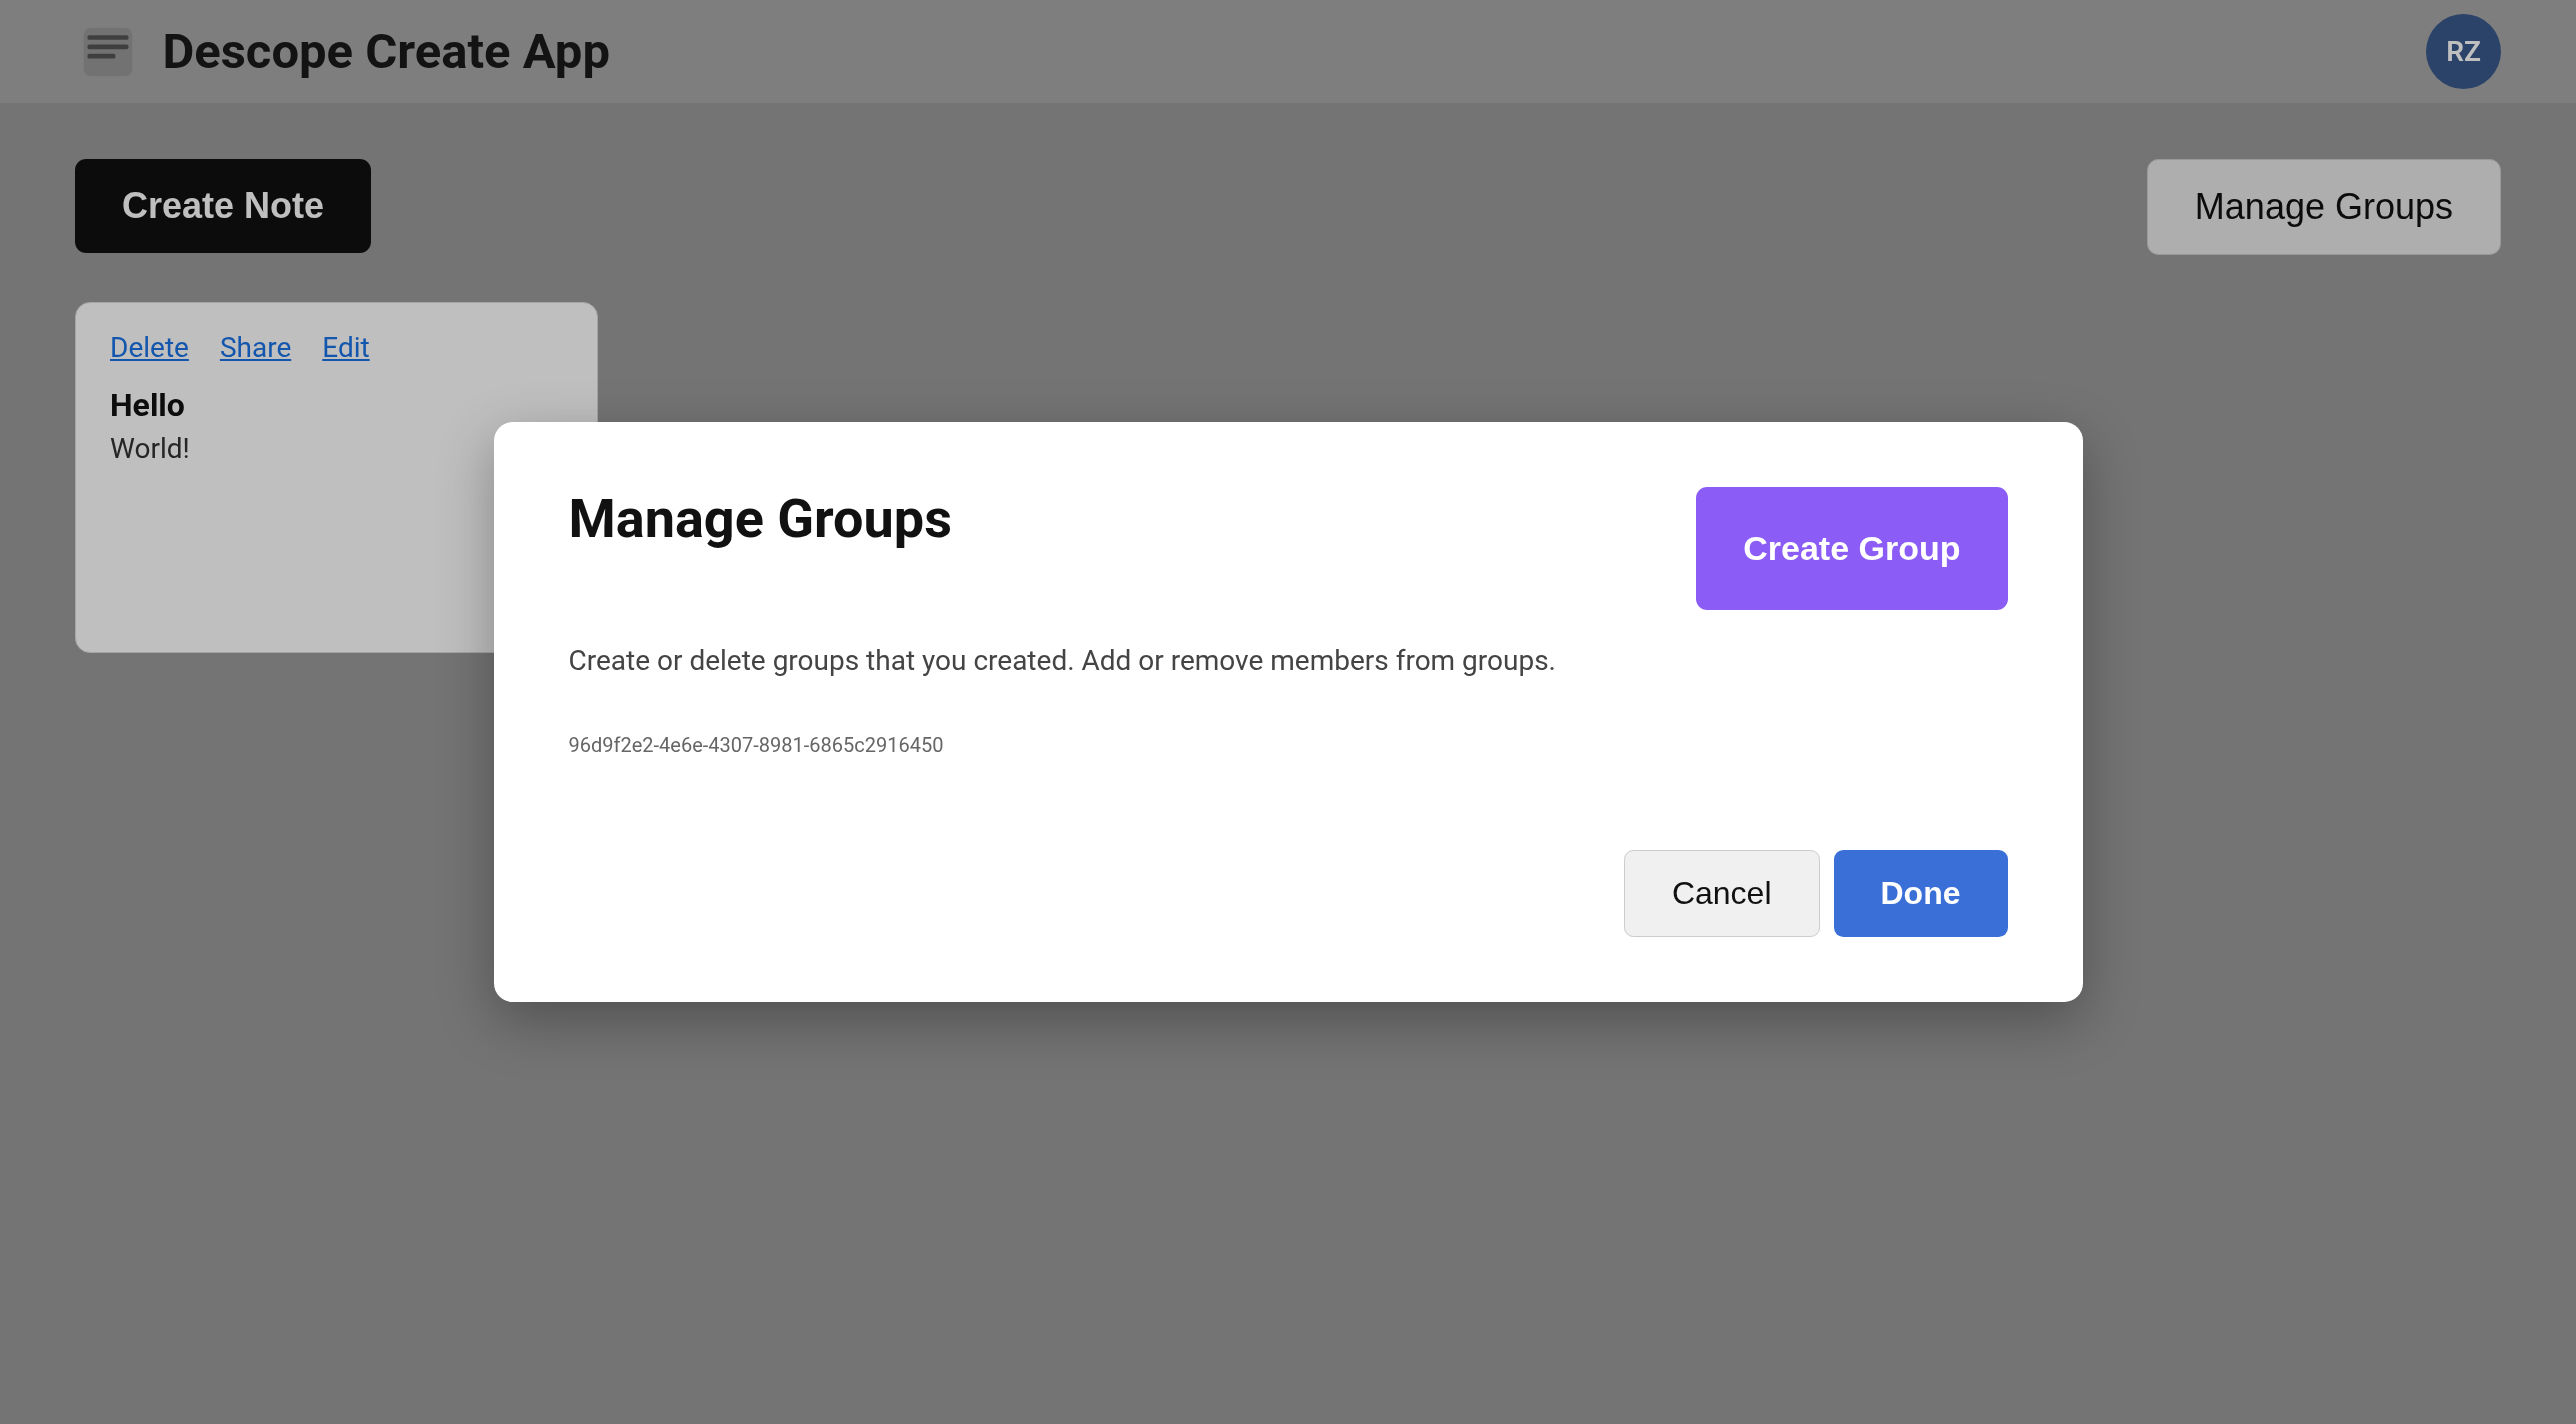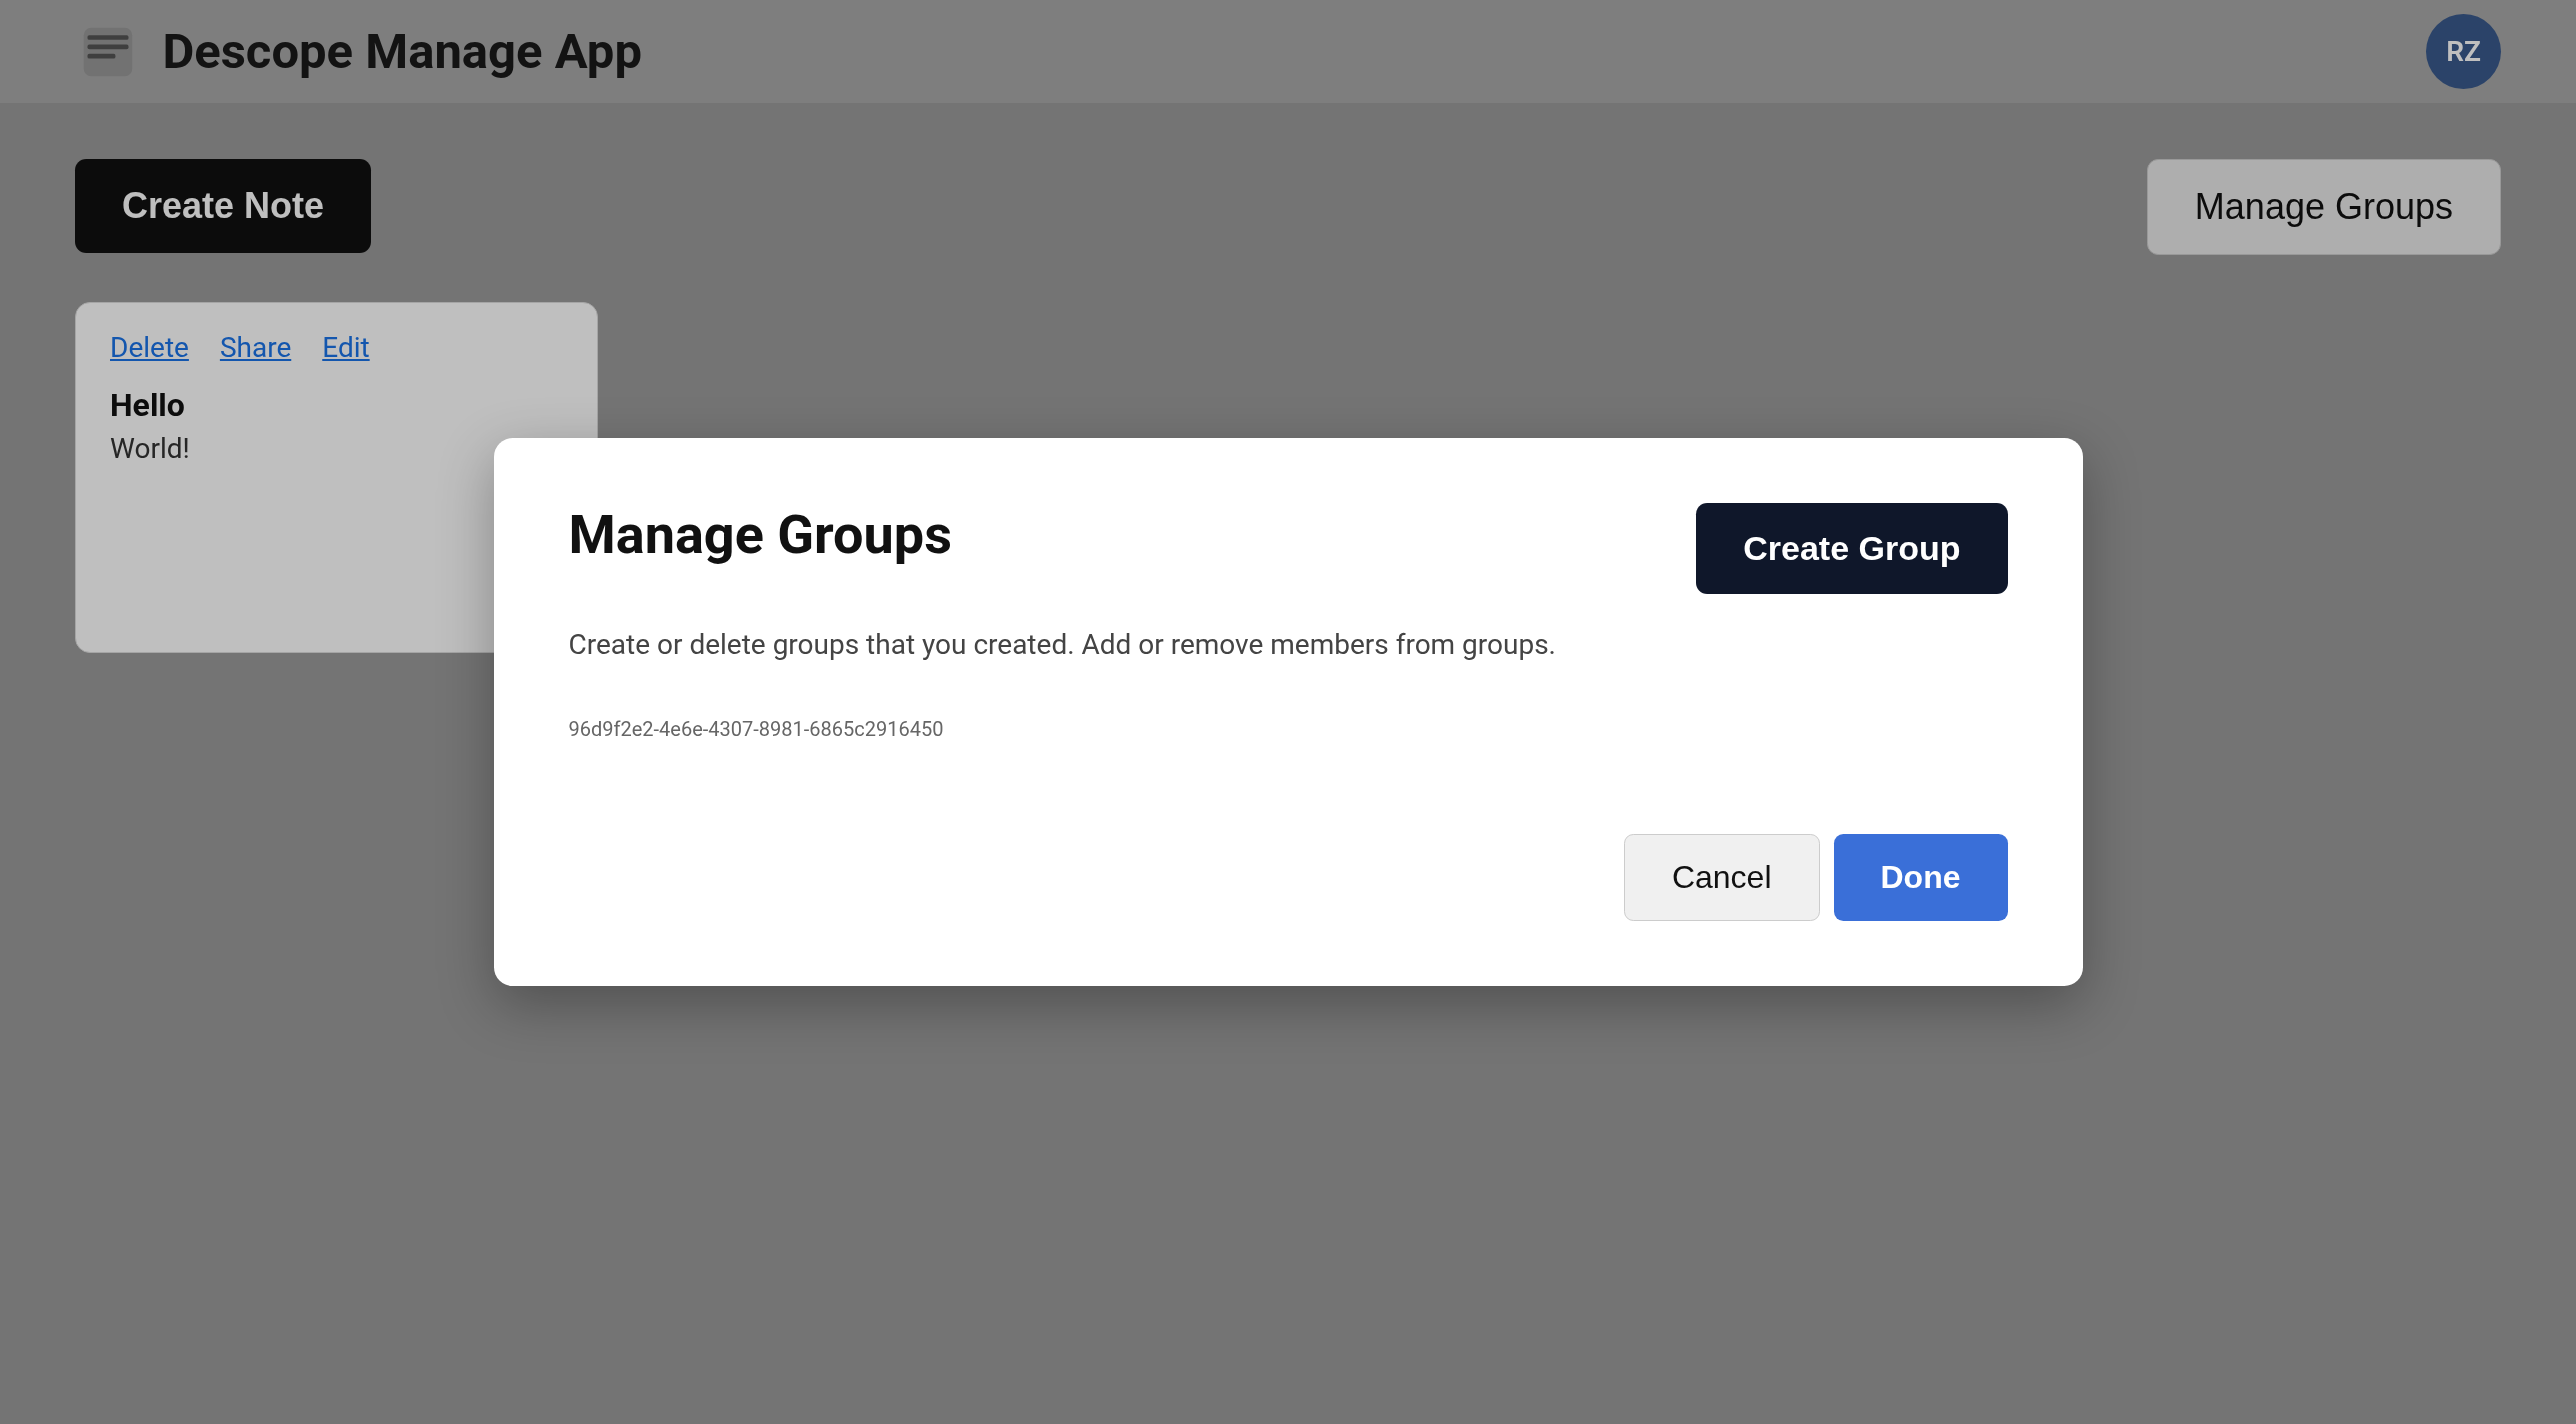--- a/index.html
+++ b/index.html
@@ -144,25 +144,25 @@
       align-items: flex-start;
       justify-content: space-between;
       margin-bottom: 34px;
     }
     .modal-title {
       font-size: 54px;
       font-weight: 700;
       color: #111;
     }
     .btn-create-group {
-      background: #0f172a;
+      background: #8b5cf6;
       color: white;
       border: none;
       border-radius: 11.2px;
-      padding: 26px 47px;
+      padding: 42px 47px;
       font-size: 34px;
       font-weight: 600;
       cursor: pointer;
       white-space: nowrap;
     }
     .modal-description {
       font-size: 28px;
       color: #444;
       margin-bottom: 56px;
     }
@@ -236,21 +236,21 @@
 
 <div class="header">
   <div class="header-logo">
     <svg viewBox="0 0 60 60" fill="none" xmlns="http://www.w3.org/2000/svg">
       <rect x="4" y="4" width="52" height="52" rx="8" fill="#888" opacity="0.5"></rect>
       <rect x="8" y="12" width="44" height="5" rx="2" fill="#555"></rect>
       <rect x="8" y="22" width="44" height="5" rx="2" fill="#555"></rect>
       <rect x="8" y="32" width="30" height="5" rx="2" fill="#555"></rect>
     </svg>
   </div>
-  <span class="header-title">Descope Manage App</span>
+  <span class="header-title">Descope Create App</span>
   <div class="header-avatar">RZ</div>
 </div>
 
 <div class="main">
 
   <div class="top-bar">
     <button class="btn-create-note">Create Note</button>
     <button class="btn-manage-groups">Manage Groups</button>
   </div>
 

